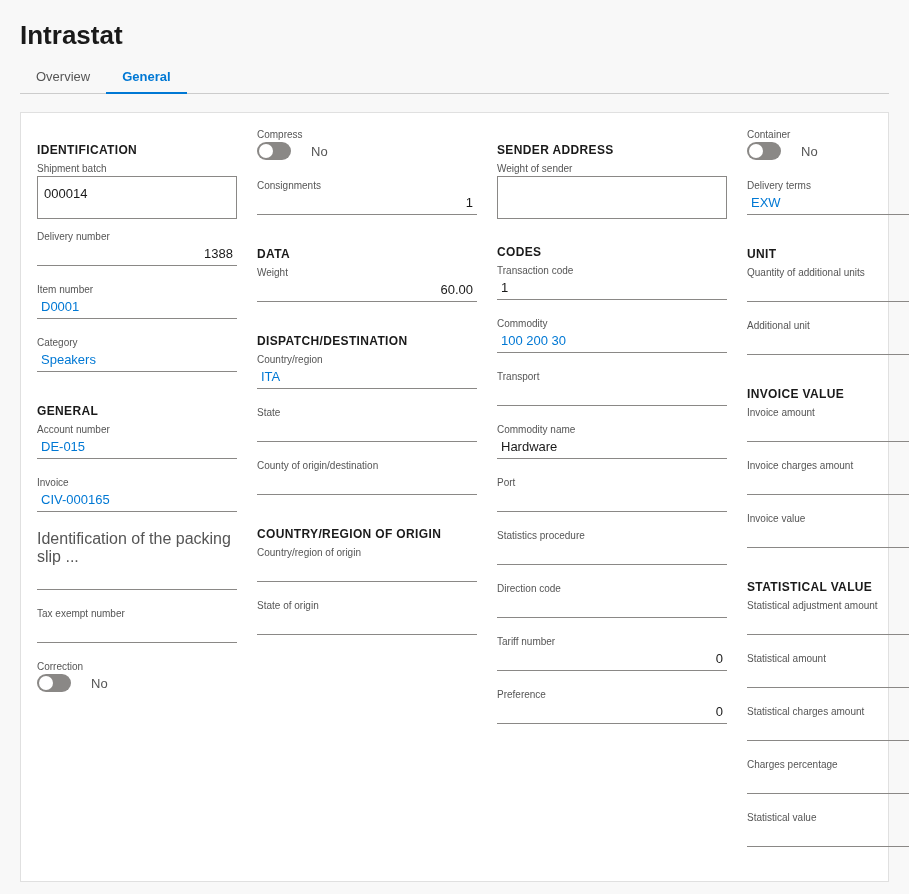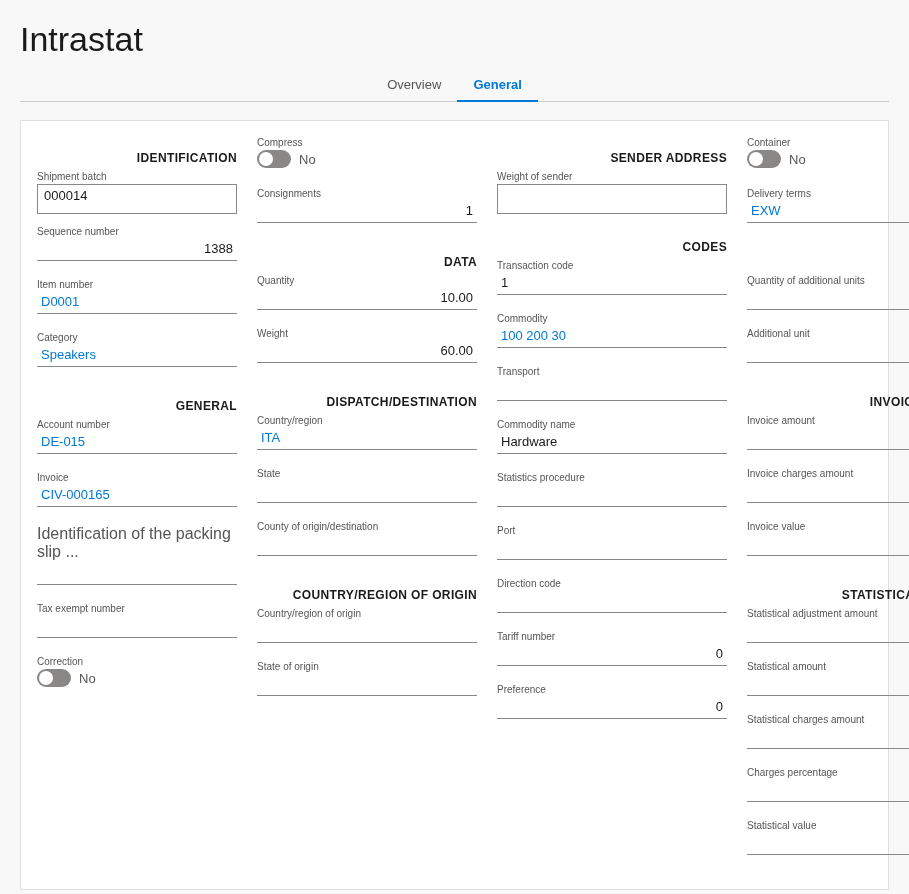--- a/index.html
+++ b/index.html
@@ -4,30 +4,29 @@
   <style>
     * { box-sizing: border-box; margin: 0; padding: 0; }
     body {
       font-family: 'Segoe UI', Arial, sans-serif;
       font-size: 13px;
       background: #f8f8f8;
       color: #333;
       padding: 20px;
     }
     h1 {
-      font-size: 34px;
-      font-weight: 400;
+      font-size: 26px;
+      font-weight: 700;
       color: #1a1a1a;
       margin-bottom: 12px;
     }
     .tabs {
       display: flex;
       border-bottom: 1px solid #ccc;
       margin-bottom: 18px;
-      justify-content: center;
     }
     .tab {
       padding: 6px 16px 8px;
       cursor: pointer;
       font-size: 13px;
       color: #555;
       border-bottom: 2px solid transparent;
       margin-bottom: -1px;
     }
     .tab.active {
@@ -44,34 +43,33 @@
       border: 1px solid #e0e0e0;
     }
     .section-header {
       font-weight: 700;
       font-size: 12px;
       color: #1a1a1a;
       margin-top: 14px;
       margin-bottom: 6px;
       text-transform: uppercase;
       letter-spacing: 0.03em;
-      text-align: right;
     }
     .field {
       margin-bottom: 10px;
     }
     .field-label {
       font-size: 10px;
       color: #555;
       margin-bottom: 2px;
     }
     .toggle-row {
       display: flex;
       align-items: center;
-      gap: 8px;
+      gap: 20px;
       margin-bottom: 10px;
     }
     .toggle {
       width: 34px;
       height: 18px;
       background: #8a8886;
       border-radius: 9px;
       position: relative;
       display: inline-block;
       flex-shrink: 0;
@@ -86,26 +84,26 @@
       top: 2px;
       left: 2px;
     }
     .toggle-label {
       font-size: 13px;
       color: #555;
     }
     .col { display: flex; flex-direction: column; }
     .input-box {
       border: 1px solid #8a8886;
-      padding: 3px 6px;
+      padding: 9px 6px;
       font-size: 13px;
       color: #1a1a1a;
       background: #fff;
       margin-bottom: 2px;
-      height: 30px;
+      height: 43px;
     }
     .input-box.muted {
       color: #a19f9d;
       background: #f0f0f0;
     }
     .underline-value {
       border-bottom: 1px solid #8a8886;
       padding: 2px 4px 3px;
       min-height: 22px;
       font-size: 13px;
@@ -131,21 +129,21 @@
 
   <div class="col">
     <div class="section-header">IDENTIFICATION</div>
 
     <div class="field">
       <div class="field-label">Shipment batch</div>
       <div class="input-box">000014</div>
     </div>
 
     <div class="field">
-      <div class="field-label">Sequence number</div>
+      <div class="field-label">Delivery number</div>
       <span class="underline-value right">1388</span>
     </div>
 
     <div class="field">
       <div class="field-label">Item number</div>
       <span class="underline-value blue">D0001</span>
     </div>
 
     <div class="field">
       <div class="field-label">Category</div>
@@ -194,24 +192,20 @@
     </div>
 
     <div class="field">
       <div class="field-label">Consignments</div>
       <span class="underline-value right">1</span>
     </div>
 
     <div class="section-header">DATA</div>
 
 
-    <div class="field">
-      <div class="field-label">Quantity</div>
-      <span class="underline-value right">10.00</span>
-    </div>
 
     <div class="field">
       <div class="field-label">Weight</div>
       <span class="underline-value right">60.00</span>
     </div>
 
     <div class="section-header">DISPATCH/DESTINATION</div>
 
     <div class="field">
       <div class="field-label">Country/region</div>
@@ -266,26 +260,26 @@
       <div class="field-label">Transport</div>
       <span class="underline-value empty"></span>
     </div>
 
     <div class="field">
       <div class="field-label">Commodity name</div>
       <span class="underline-value">Hardware</span>
     </div>
 
     <div class="field">
+      <div class="field-label">Port</div>
+      <span class="underline-value empty"></span>
+    </div>
+
+    <div class="field">
       <div class="field-label">Statistics procedure</div>
-      <span class="underline-value empty"></span>
-    </div>
-
-    <div class="field">
-      <div class="field-label">Port</div>
       <span class="underline-value empty"></span>
     </div>
 
     <div class="field">
       <div class="field-label">Direction code</div>
       <span class="underline-value empty"></span>
     </div>
 
     <div class="field">
       <div class="field-label">Tariff number</div>

